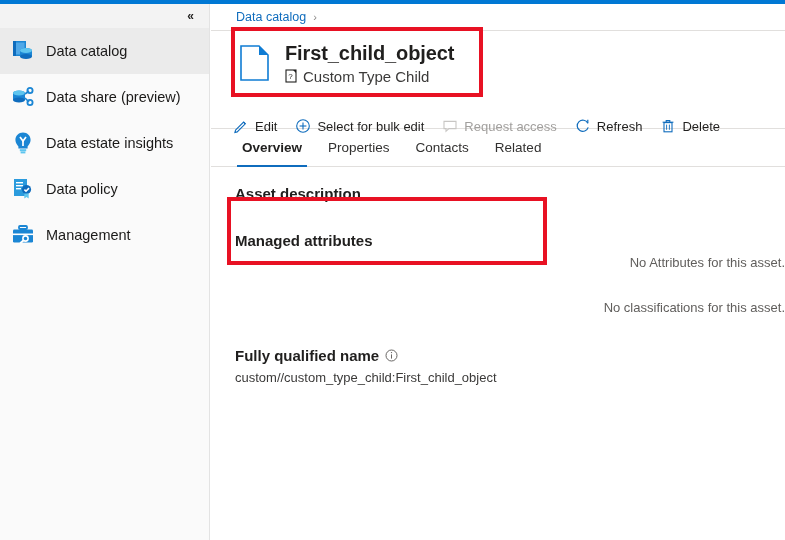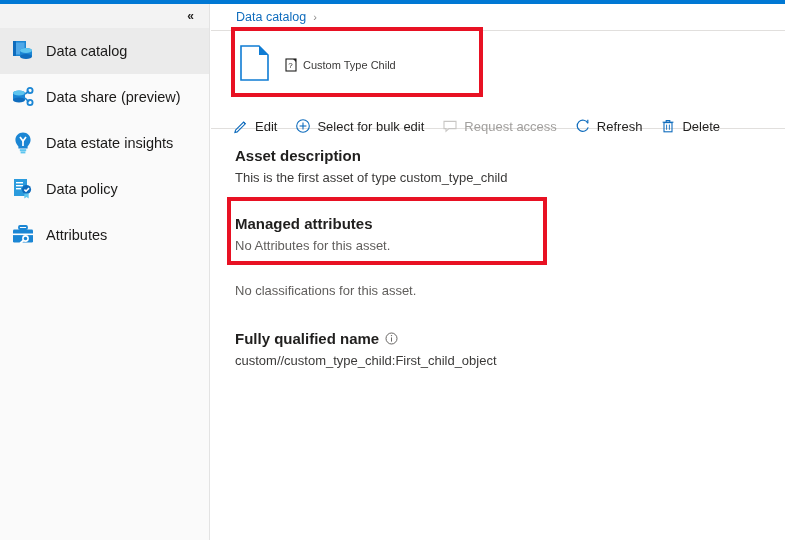--- a/index.html
+++ b/index.html
@@ -132,21 +132,21 @@
     line-height: 1.15;
     letter-spacing: -0.1px;
   }
   .asset-sub {
     display: flex;
     align-items: center;
     margin-top: 3px;
   }
   .asset-sub .type-ico { margin-right: 5px; display:flex; }
   .asset-sub-label {
-    font-size: 11px;
+    font-size: 15px;
     color: #3b3a39;
   }
 
   
   .cmdbar {
     height: 34px;
     display: flex;
     align-items: center;
     padding-left: 22px;
     border-bottom: 1px solid #e1dfdd;
@@ -203,21 +203,21 @@
     color: #201f1e;
     display: flex;
     align-items: center;
     margin-bottom: 6px;
   }
   .sec-head .info { margin-left: 6px; display: flex; }
   .sec-body {
     font-size: 13px;
     color: #3b3a39;
   }
-  .sec-body.muted { color: #605e5c; }
+  .sec-body.muted { color: #605e5c; text-align: right; }
 
   .sp-desc { margin-bottom: 30px; }
   .sp-managed { margin-bottom: 30px; }
   .sp-class { margin-bottom: 32px; }
 
   
   .redbox {
     position: absolute;
     border: 4px solid #e81123;
     box-sizing: border-box;
@@ -300,21 +300,21 @@
       <div class="nav-item">
         <span class="nav-ico">
           <svg width="26" height="26" viewBox="0 0 26 26">
             <rect x="9" y="4" width="8" height="3" rx="1" fill="none" stroke="#1b86d4" stroke-width="1.8"></rect>
             <rect x="3" y="7.5" width="20" height="13" rx="1.2" fill="#1b86d4"></rect>
             <rect x="3" y="11.5" width="20" height="1.6" fill="#ffffff"></rect>
             <circle cx="15.5" cy="16.5" r="2.6" fill="none" stroke="#ffffff" stroke-width="1.6"></circle>
             <line x1="13.4" y1="18.4" x2="10.2" y2="21.2" stroke="#ffffff" stroke-width="2"></line>
           </svg>
         </span>
-        <span class="nav-label">Attributes</span>
+        <span class="nav-label">Management</span>
       </div>
 
     </div>
   </div>
 
   <div class="main">
 
     <div class="breadcrumb">
       <span class="crumb-link">Data catalog</span>
       <span class="crumb-sep">›</span>
@@ -323,20 +323,21 @@
     <div class="hdr-rule"></div>
 
     <div class="title-block">
       <span class="doc-icon">
         <svg width="32" height="38" viewBox="0 0 32 38">
           <path d="M2 2 H20 L29 11 V36 H2 Z" fill="#ffffff" stroke="#0f7cd4" stroke-width="1.6"></path>
           <path d="M20 2 L20 11 L29 11 Z" fill="#0f7cd4"></path>
         </svg>
       </span>
       <span class="title-text">
+        <span class="asset-title">First_child_object</span>
         <span class="asset-sub">
           <span class="type-ico">
             <svg width="13" height="14" viewBox="0 0 13 14">
               <rect x="1" y="1" width="10" height="12" fill="#ffffff" stroke="#201f1e" stroke-width="1.1"></rect>
               <path d="M11 1 L11 4 L8 1 Z" fill="#201f1e"></path>
               <text x="5.4" y="10.4" font-size="8" font-family="Liberation Sans, sans-serif" text-anchor="middle" fill="#201f1e">?</text>
             </svg>
           </span>
           <span class="asset-sub-label">Custom Type Child</span>
         </span>
@@ -393,28 +394,41 @@
             <path d="M6.2 4.2 V2.6 H9.8 V4.2" fill="none" stroke="#0f6cbd" stroke-width="1.1"></path>
             <line x1="6.6" y1="6.6" x2="6.6" y2="11.8" stroke="#0f6cbd" stroke-width="0.9"></line>
             <line x1="9.4" y1="6.6" x2="9.4" y2="11.8" stroke="#0f6cbd" stroke-width="0.9"></line>
           </svg>
         </span>
         <span class="cl">Delete</span>
       </span>
 
     </div>
 
+    <div class="tabs">
+      <span class="tab active">
+        <span>Overview</span>
+      </span>
+      <span class="tab">
+        <span>Properties</span>
+      </span>
+      <span class="tab">
+        <span>Contacts</span>
+      </span>
+      <span class="tab">
+        <span>Related</span>
+      </span>
+    </div>
 
     <div class="body">
 
       <div class="section sp-desc">
         <div class="sec-head">
           <span>Asset description</span>
         </div>
-        <div class="sec-body">This is the first asset of type custom_type_child</div>
       </div>
 
       <div class="section sp-managed">
         <div class="sec-head">
           <span>Managed attributes</span>
         </div>
         <div class="sec-body muted">No Attributes for this asset.</div>
       </div>
 
       <div class="section sp-class">

